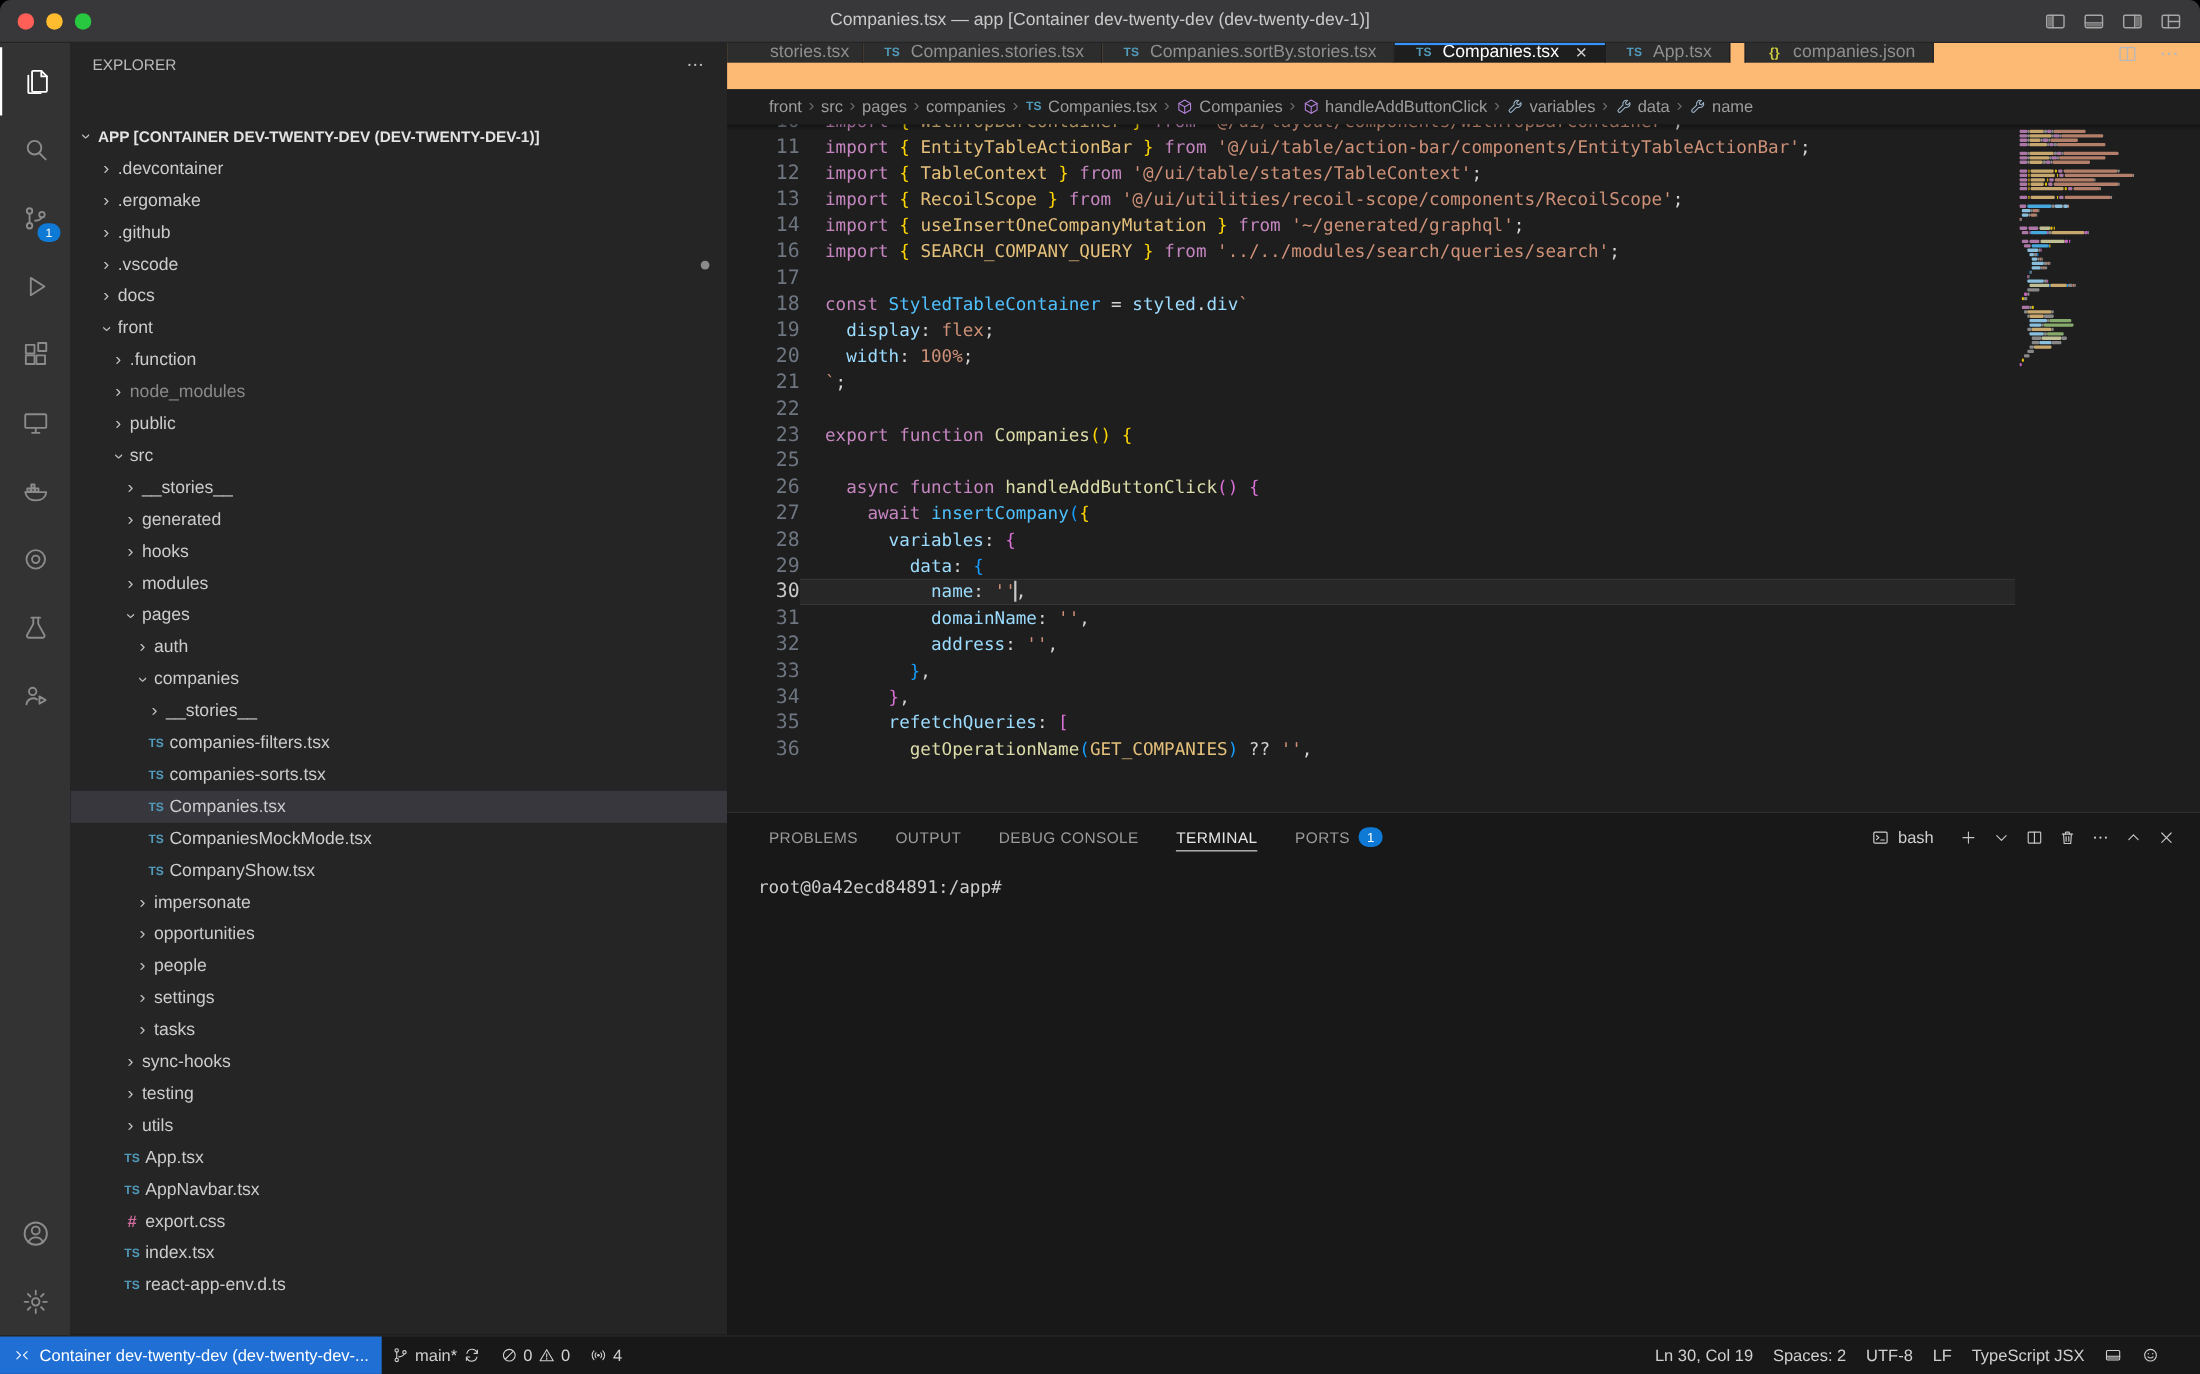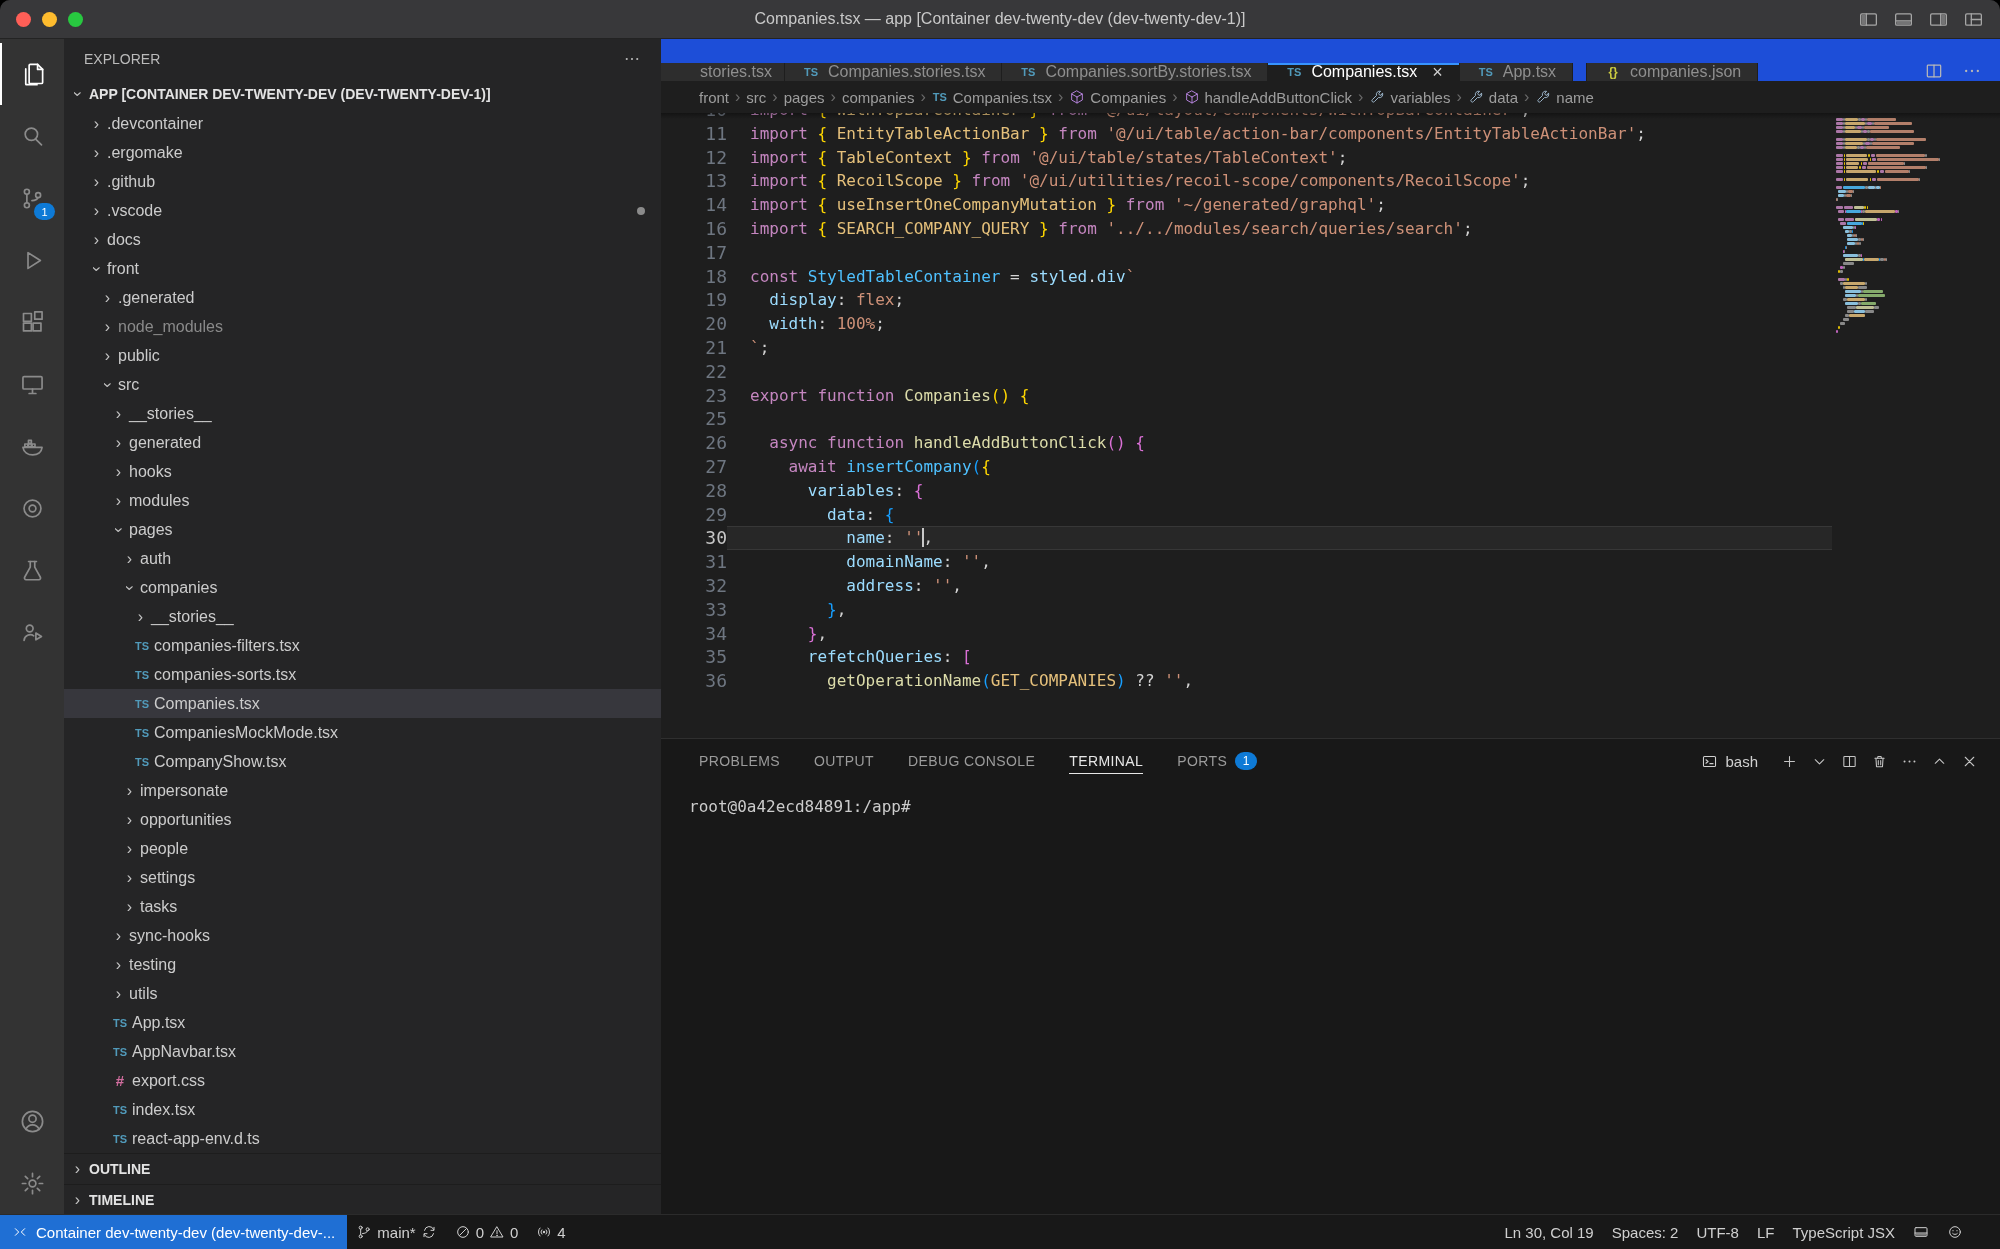--- a/index.html
+++ b/index.html
@@ -26,37 +26,37 @@
   .ab-badge{position:absolute;bottom:9px;right:9px;min-width:17px;height:17px;border-radius:9px;background:var(--badge);
             color:#fff;font-size:11px;display:flex;align-items:center;justify-content:center;padding:0 2px;}
   #ab-bottom{margin-top:auto;}
   
   #sidebar{width:597px;background:#252526;flex-shrink:0;display:flex;flex-direction:column;overflow:hidden;}
   .sb-title{height:40px;display:flex;align-items:center;justify-content:space-between;padding:0 20px;
             font-size:14px;color:#bbbbbb;flex-shrink:0;}
   .sb-more{color:#bdbdbd;}
   .sb-more svg{width:18px;height:18px;}
   .sb-section{height:30px;display:flex;align-items:center;gap:3px;padding-left:5px;font-size:14px;font-weight:700;
-              color:#e3e3e3;flex-shrink:0;cursor:pointer;}
+              color:#e3e3e3;flex-shrink:0;cursor:pointer;margin-top:30px;}
   .sb-section.bordered{border-top:1px solid #1d1d1d;}
   .chevglyph{display:inline-block;width:17px;text-align:center;color:#c2c2c2;font-weight:400;font-size:16px;}
   .chevglyph.down{transform:rotate(90deg);}
   #tree{flex-shrink:0;}
   .trow{height:29px;display:flex;align-items:center;font-size:16px;color:#cccccc;cursor:pointer;white-space:nowrap;}
   .trow.selected{background:#37373d;}
   .trow.dimmed .tlabel{color:#8a8a8a;}
   .tlabel{margin-left:2px;}
   .fi{display:inline-block;width:20px;text-align:center;flex-shrink:0;}
   .fi.ts{color:#519aba;font-weight:700;font-size:11px;}
   .fi.css{color:#d16d9e;font-weight:700;font-size:15px;}
   .fi.json{color:#cbcb41;font-weight:700;font-size:12px;}
   .tdot{margin-left:auto;margin-right:16px;width:8px;height:8px;border-radius:50%;background:#8b8b8b;}
   
   #editor-region{flex:1;display:flex;flex-direction:column;min-width:0;background:#1e1e1e;}
-  #tabbar{height:42px;background:#1d4ed8;display:flex;align-items:flex-end;flex-shrink:0;}
+  #tabbar{height:42px;background:#fdba74;display:flex;align-items:flex-start;flex-shrink:0;}
   #tabs{display:flex;align-items:stretch;min-width:0;}
   .tab{display:flex;align-items:center;gap:7px;padding:0 16px;background:#2d2d2d;color:#8f8f8f;font-size:16px;
        border-right:1px solid #1e1e1e;white-space:nowrap;cursor:pointer;position:relative;}
   .tab.partial{width:124px;box-sizing:border-box;justify-content:flex-end;padding-right:12px;overflow:hidden;}
   .tab.gap{margin-left:13px;border-left:1px solid #1e1e1e;}
   .tab.active{background:#1e1e1e;color:#ffffff;}
   .tab.active::before{content:'';position:absolute;top:0;left:0;right:0;height:2px;background:var(--accent);}
   .tab-close{font-size:18px;color:#cfcfcf;margin-left:8px;line-height:1;}
   .tab-actions{margin-left:auto;display:flex;align-items:center;gap:18px;padding:0 18px;color:#b8b8b8;}
   .tab-actions svg{width:20px;height:20px;}
@@ -281,21 +281,21 @@
           <div class="trow" style="padding-left: 24px;">
             <span class="chevglyph">›</span>
             <span class="tlabel">docs</span>
           </div>
           <div class="trow" style="padding-left: 24px;">
             <span class="chevglyph down">›</span>
             <span class="tlabel">front</span>
           </div>
           <div class="trow" style="padding-left: 35px;">
             <span class="chevglyph">›</span>
-            <span class="tlabel">.generated</span>
+            <span class="tlabel">.function</span>
           </div>
           <div class="trow dimmed" style="padding-left: 35px;">
             <span class="chevglyph">›</span>
             <span class="tlabel">node_modules</span>
           </div>
           <div class="trow" style="padding-left: 35px;">
             <span class="chevglyph">›</span>
             <span class="tlabel">public</span>
           </div>
           <div class="trow" style="padding-left: 35px;">

